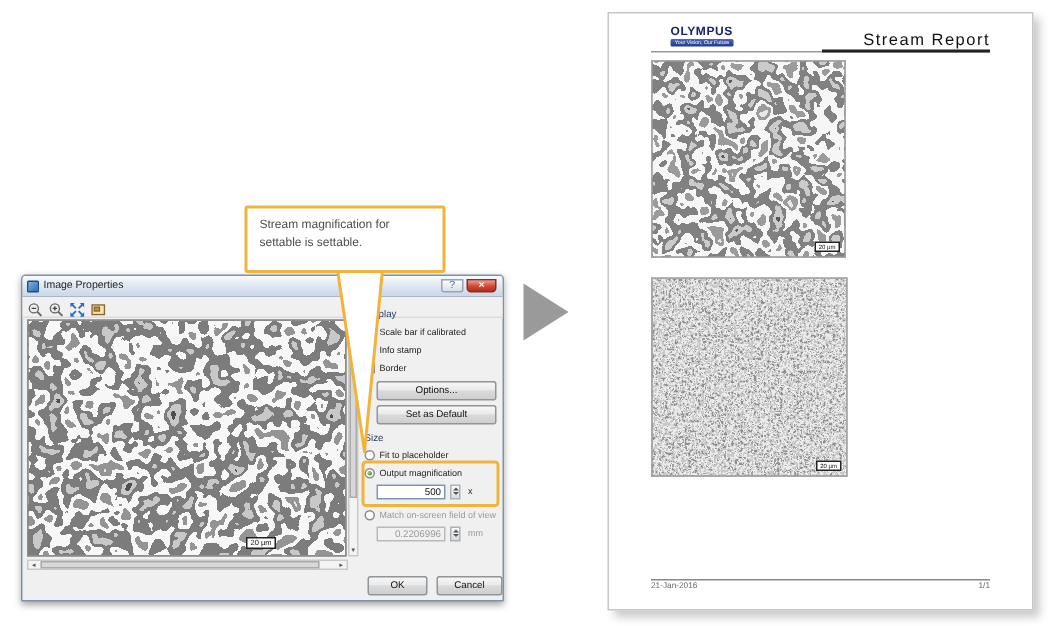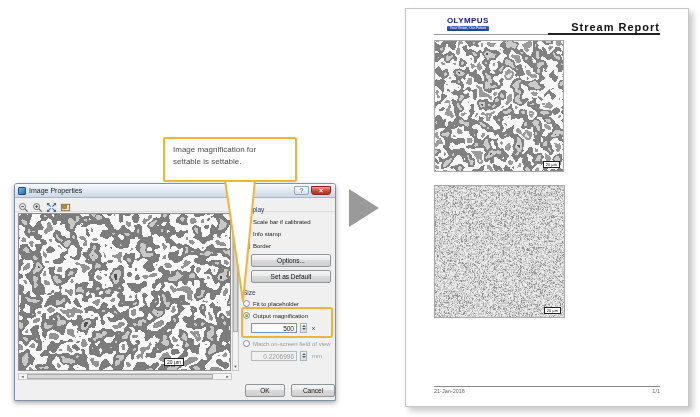--- a/index.html
+++ b/index.html
@@ -61,21 +61,21 @@
   
   #big-arrow{left:349px;top:189px;width:0;height:0;border-top:19px solid transparent;border-bottom:19px solid transparent;
     border-left:30px solid #9a9a9a;z-index:5;}
 
   
   #report{left:405px;top:8px;width:284px;height:399px;background:#fff;border:1px solid #c6c6c6;
     box-shadow:4px 4px 6px rgba(0,0,0,.22);z-index:5;}
   .logo-word{font-size:8px;font-weight:bold;color:#16246e;letter-spacing:.4px;line-height:8px;}
   .logo-bar{width:42px;height:5px;background:linear-gradient(#4a6ab8,#203a8c);border-radius:1px;margin-top:1px;
     color:#fff;font-size:3.5px;line-height:5px;text-align:center;overflow:hidden;white-space:nowrap;}
-  .rep-title{font-size:11px;font-weight:bold;color:#111;letter-spacing:1px;white-space:nowrap;}
+  .rep-title{font-size:11px;font-weight:normal;color:#111;letter-spacing:1px;white-space:nowrap;}
   .hline{border-bottom:1px solid #999;}
   .hline-dark{border-bottom:2px solid #222;}
   .rep-img{border:1px solid #a8a8a8;overflow:hidden;background:#888;}
   .rep-footer{left:28px;right:28px;top:377px;border-top:1px solid #888;display:flex;justify-content:space-between;
     font-size:5.5px;color:#666;padding-top:1px;}
   svg.tex{display:block;width:100%;height:100%;}
 </style>
 </head>
 <body>
 
@@ -215,21 +215,21 @@
     <div id="hl-box" class="abs"></div>
 
     <div class="abs wbtn" style="left:230px;top:200px;width:40px;height:13px;line-height:12px;">OK</div>
     <div class="abs wbtn" style="left:276px;top:200px;width:44px;height:13px;line-height:12px;">Cancel</div>
   </div>
 
   <svg id="tail-svg" class="abs">
     <polygon points="225,180 243,301 255,180" fill="#ffffff" stroke="#f0b43c" stroke-width="2" stroke-linejoin="round"></polygon>
   </svg>
   <div id="callout" class="abs">
-    <span>Image magnification for</span><br>
+    <span>Stream magnification for</span><br>
     <span>settable is settable.</span>
   </div>
 
   <div id="big-arrow" class="abs"></div>
 
   <div id="report" class="abs">
     <div class="abs" style="left:41px;top:8px;">
       <div class="logo-word">OLYMPUS</div>
       <div class="logo-bar">Your Vision, Our Future</div>
     </div>

